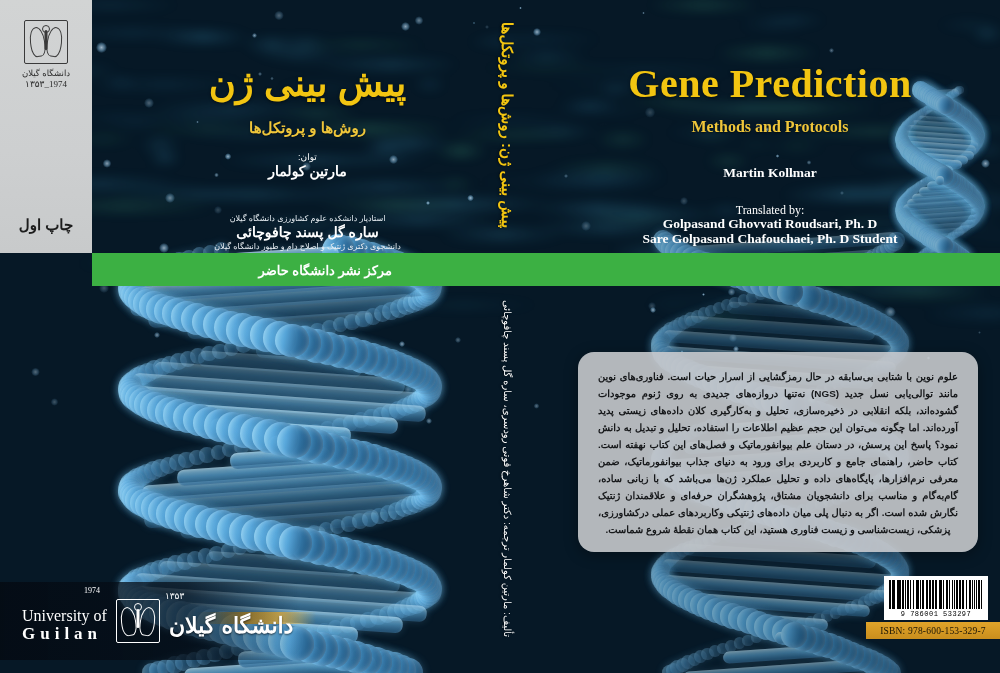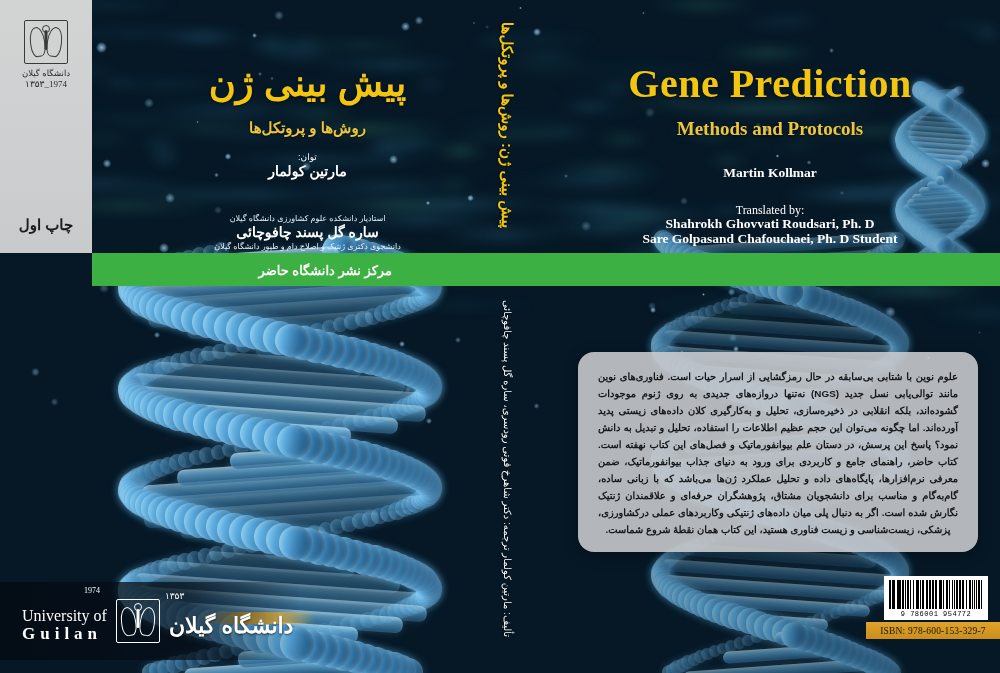--- a/index.html
+++ b/index.html
@@ -101,21 +101,21 @@
   
   .front{position:absolute;left:540px;top:0;width:460px;height:276px;}
   .front .title{
     position:absolute;left:0;right:0;top:60px;text-align:center;
     font-family:"Liberation Serif",serif;font-weight:700;font-size:40px;
     color:#F2C511;letter-spacing:.5px;
     text-shadow:0 1px 3px rgba(0,0,0,.55);
   }
   .front .subtitle{
     position:absolute;left:0;right:0;top:118px;text-align:center;
-    font-family:"Liberation Serif",serif;font-weight:700;font-size:19px;
+    font-family:"Liberation Serif",serif;font-weight:700;font-size:16px;
     color:#EFC63A;text-shadow:0 1px 2px rgba(0,0,0,.5);
   }
   .front .by{
     position:absolute;left:0;right:0;top:152px;text-align:center;
     font-family:"Liberation Serif",serif;font-size:12px;color:#ffffff;
   }
   .front .author{
     position:absolute;left:0;right:0;top:165px;text-align:center;
     font-family:"Liberation Serif",serif;font-weight:700;font-size:13.5px;color:#ffffff;
   }
@@ -1516,21 +1516,21 @@
   <div class="spine">
     <div class="s-title">پیش بینی ژن: روش‌ها و پروتکل‌ها</div>
     <div class="s-auth">تألیف: مارتین کولمار    ترجمه: دکتر شاهرخ قوتی رودسری، ساره گل پسند چافوچائی</div>
   </div>
 
   <div class="front">
     <div class="title">Gene Prediction</div>
     <div class="subtitle">Methods and Protocols</div>
     <div class="author">Martin Kollmar</div>
     <div class="tby">Translated by:</div>
-    <div class="tr1">Shahrokh Ghovvati Roudsari, Ph. D</div>
+    <div class="tr1">Golpasand Ghovvati Roudsari, Ph. D</div>
     <div class="tr2">Sare Golpasand Chafouchaei, Ph. D Student</div>
   </div>
 
   <div class="green-band">
     <div class="fa">مرکز نشر دانشگاه حاضر</div>
   </div>
 
   <div class="blurb">
     <p>علوم نوین با شتابی بی‌سابقه در حال رمزگشایی از اسرار حیات است. فناوری‌های نوین مانند توالی‌یابی نسل جدید (NGS) نه‌تنها دروازه‌های جدیدی به روی ژنوم موجودات گشوده‌اند، بلکه انقلابی در ذخیره‌سازی، تحلیل و به‌کارگیری کلان داده‌های زیستی پدید آورده‌اند. اما چگونه می‌توان این حجم عظیم اطلاعات را استفاده، تحلیل و تبدیل به دانش نمود؟ پاسخ این پرسش، در دستان علم بیوانفورماتیک و فصل‌های این کتاب نهفته است. کتاب حاضر، راهنمای جامع و کاربردی برای ورود به دنیای جذاب بیوانفورماتیک، ضمن معرفی نرم‌افزارها، پایگاه‌های داده و تحلیل عملکرد ژن‌ها می‌باشد که با زبانی ساده، گام‌به‌گام و مناسب برای دانشجویان مشتاق، پژوهشگران حرفه‌ای و علاقمندان ژنتیک نگارش شده است. اگر به دنبال پلی میان داده‌های ژنتیکی وکاربردهای عملی درکشاورزی، پزشکی، زیست‌شناسی و زیست فناوری هستید، این کتاب همان نقطهٔ شروع شماست.</p>
   </div>
@@ -1625,21 +1625,21 @@
         <span style="width: 1px; background: transparent;"></span>
         <span style="width: 1px; background: rgb(0, 0, 0);"></span>
         <span style="width: 2px; background: transparent;"></span>
         <span style="width: 1px; background: rgb(0, 0, 0);"></span>
         <span style="width: 1px; background: transparent;"></span>
         <span style="width: 1px; background: rgb(0, 0, 0);"></span>
         <span style="width: 1px; background: transparent;"></span>
         <span style="width: 2px; background: rgb(0, 0, 0);"></span>
         <span style="width: 1px; background: transparent;"></span>
       </div>
-    <div class="barnum">9 786001 954772</div>
+    <div class="barnum">9 786001 533297</div>
   </div>
   <div class="isbn-bar">ISBN: 978-600-153-329-7</div>
 
   <div class="gold-streak"></div>
   <div class="uni-logo">
     <div class="en">
       <div class="yr-en">1974</div>
       <div class="l1">University of</div>
       <div class="l2">Guilan</div>
     </div>

